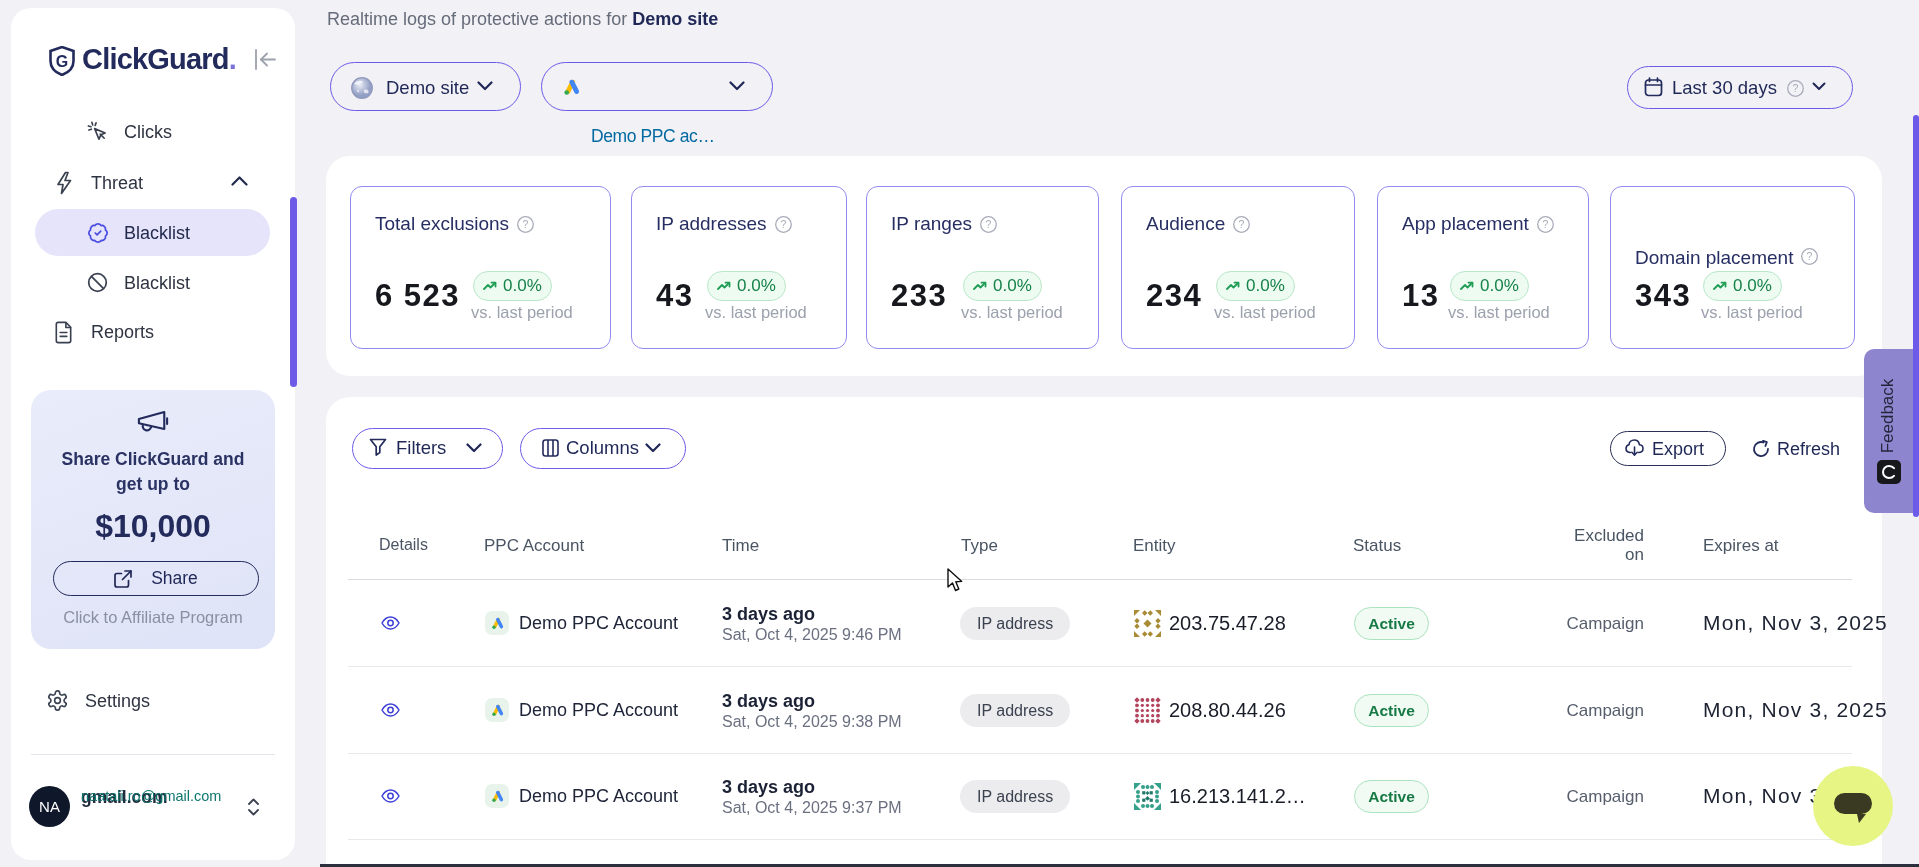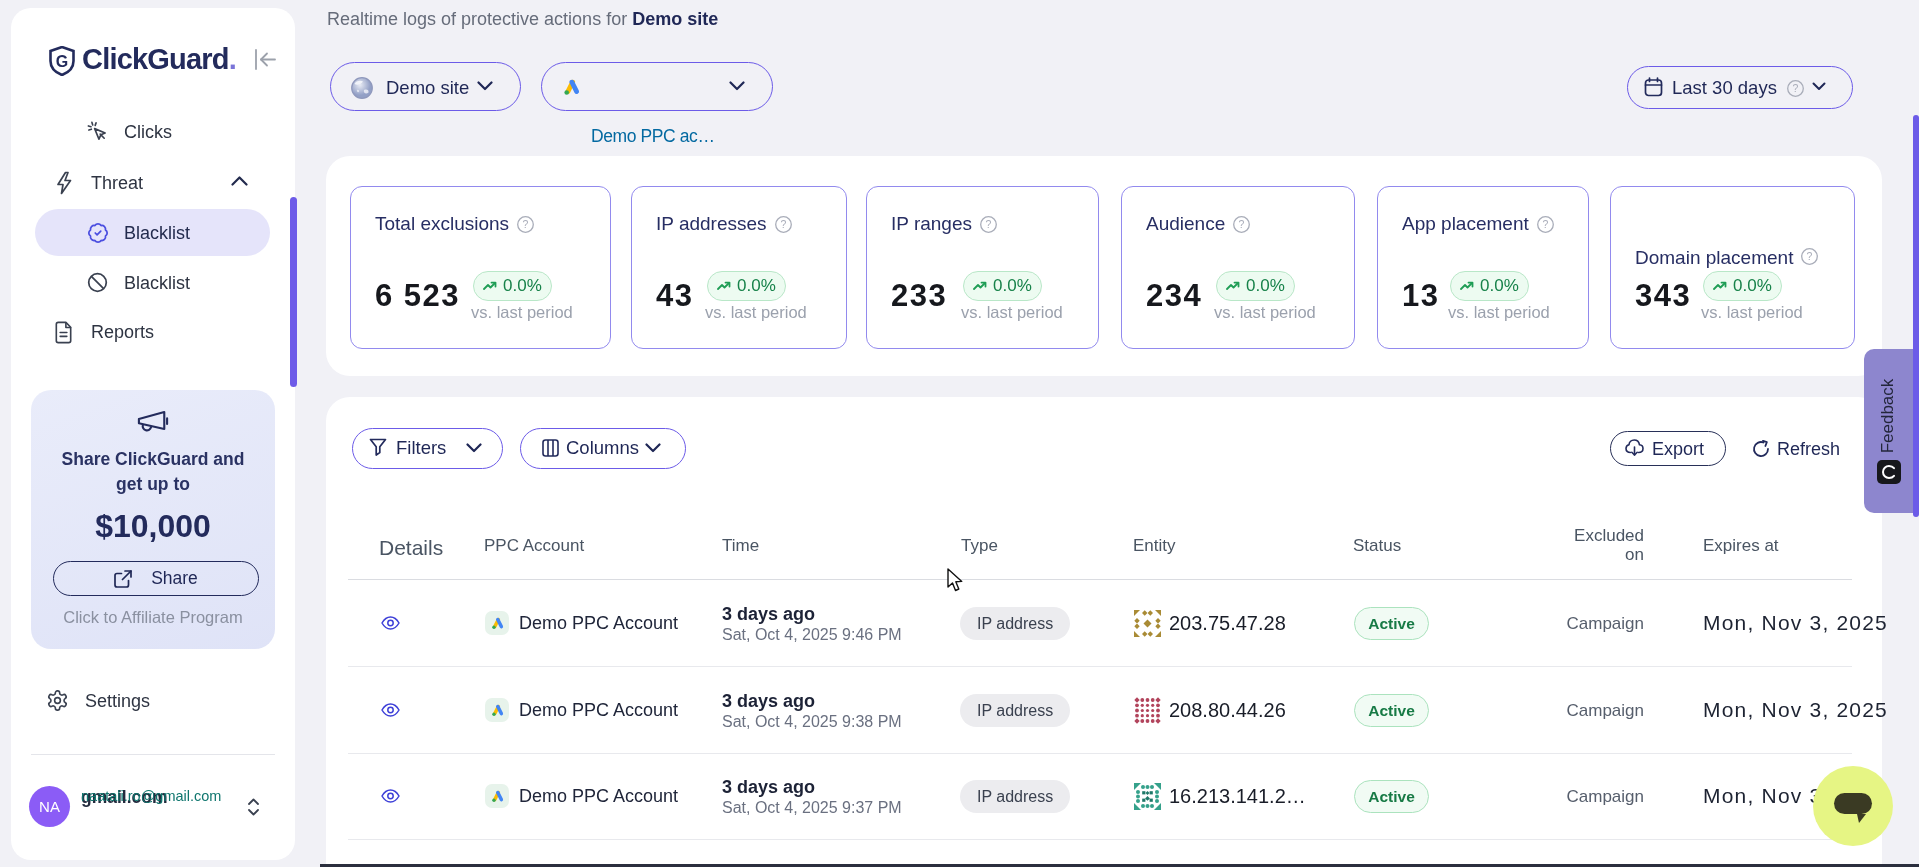--- a/index.html
+++ b/index.html
@@ -105,21 +105,21 @@
 <div class="abs" id="ic-gear" style="left:46px;top:689px;">
     <svg width="23" height="23" viewBox="0 0 24 24" fill="none" stroke="#3A4150" stroke-width="1.7" stroke-linecap="round" stroke-linejoin="round">
       <path d="M12.22 2h-.44a2 2 0 0 0-2 2v.18a2 2 0 0 1-1 1.73l-.43.25a2 2 0 0 1-2 0l-.15-.08a2 2 0 0 0-2.73.73l-.22.38a2 2 0 0 0 .73 2.73l.15.1a2 2 0 0 1 1 1.72v.51a2 2 0 0 1-1 1.74l-.15.09a2 2 0 0 0-.73 2.73l.22.38a2 2 0 0 0 2.73.73l.15-.08a2 2 0 0 1 2 0l.43.25a2 2 0 0 1 1 1.73V20a2 2 0 0 0 2 2h.44a2 2 0 0 0 2-2v-.18a2 2 0 0 1 1-1.73l.43-.25a2 2 0 0 1 2 0l.15.08a2 2 0 0 0 2.73-.73l.22-.39a2 2 0 0 0-.73-2.73l-.15-.08a2 2 0 0 1-1-1.74v-.5a2 2 0 0 1 1-1.74l.15-.09a2 2 0 0 0 .73-2.73l-.22-.38a2 2 0 0 0-2.73-.73l-.15.08a2 2 0 0 1-2 0l-.43-.25a2 2 0 0 1-1-1.73V4a2 2 0 0 0-2-2z"></path>
       <circle cx="12" cy="12" r="3"></circle>
     </svg>
   </div>
 <div class="abs" style="left:85px;top:691px;font-size:18px;color:#2E3442;">Settings</div>
 
 <div class="abs" style="left:31px;top:754px;width:244px;height:1px;background:#E4E5EA;"></div>
 
-<div class="abs" style="left:29px;top:786px;width:41px;height:41px;border-radius:50%;background:#8b5cf6;color:#fff;font-size:15px;display:flex;align-items:center;justify-content:center;">NA</div>
+<div class="abs" style="left:29px;top:786px;width:41px;height:41px;border-radius:50%;background:#0f172a;color:#fff;font-size:15px;display:flex;align-items:center;justify-content:center;">NA</div>
 <div class="abs" style="left:81px;top:787px;font-size:17.5px;font-weight:bold;color:#232B3E;">gmail.com</div>
 <div class="abs" style="left:81px;top:788px;font-size:14.5px;color:#0f766e;">naatali.ro@gmail.com</div>
 <div class="abs" id="ic-updown" style="left:246px;top:797px;">
     <svg width="15" height="20" viewBox="0 0 15 20" fill="none" stroke="#3A4150" stroke-width="1.8" stroke-linecap="round" stroke-linejoin="round">
       <path d="M3 7 L7.5 2.5 L12 7"></path>
       <path d="M3 13 L7.5 17.5 L12 13"></path>
     </svg>
   </div>
 
 <div class="abs" style="left:327px;top:9px;font-size:18px;color:#666C7A;">Realtime logs of protective actions for <span style="font-weight:bold;color:#1F2756;">Demo site</span></div>
@@ -342,21 +342,21 @@
 <div class="abs" style="left:1652px;top:439px;font-size:18px;color:#1F2756;">Export</div>
 <div class="abs" id="ic-refresh" style="left:1752px;top:440px;">
     <svg width="18" height="18" viewBox="0 0 18 18" fill="none" stroke="#232B5C" stroke-width="1.8" stroke-linecap="round" stroke-linejoin="round">
       <path d="M16 9 A7 7 0 1 1 11.5 2.5"></path>
       <path d="M11 0.8 L14.8 2.2 L13.4 6"></path>
     </svg>
   </div>
 <div class="abs" style="left:1777px;top:439px;font-size:18px;color:#1F2756;">Refresh</div>
 
 <div id="thead">
-    <div class="abs" style="left:379px;top:536px;font-size:21px;color:#4A5563;">Details</div>
+    <div class="abs" style="left:379px;top:536px;font-size:16px;color:#4A5563;">Details</div>
     <div class="abs" style="left:484px;top:536px;font-size:17px;color:#4A5563;">PPC Account</div>
     <div class="abs" style="left:722px;top:536px;font-size:17px;color:#4A5563;">Time</div>
     <div class="abs" style="left:961px;top:536px;font-size:17px;color:#4A5563;">Type</div>
     <div class="abs" style="left:1133px;top:536px;font-size:17px;color:#4A5563;">Entity</div>
     <div class="abs" style="left:1353px;top:536px;font-size:17px;color:#4A5563;">Status</div>
     <div class="abs" style="left:1703px;top:536px;font-size:17px;color:#4A5563;">Expires at</div>
     <div class="abs" style="left:1544px;top:527px;width:100px;text-align:right;font-size:17px;color:#4A5563;line-height:18.5px;">Excluded<br>on</div>
     <div class="abs" style="left:348px;top:579px;width:1504px;height:1px;background:#DADCE1;"></div>
   </div>
 

